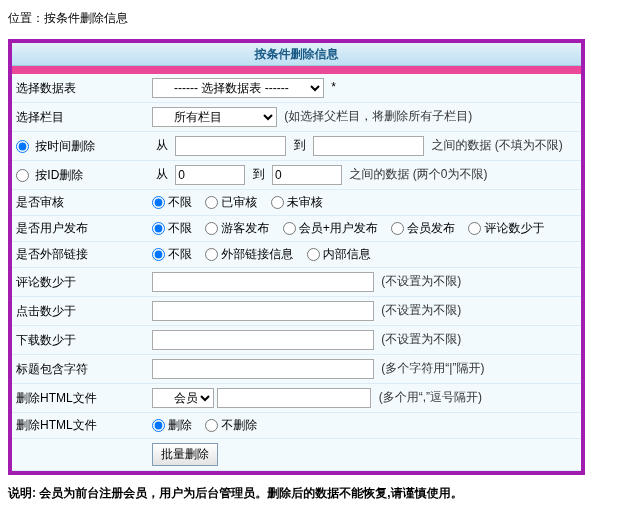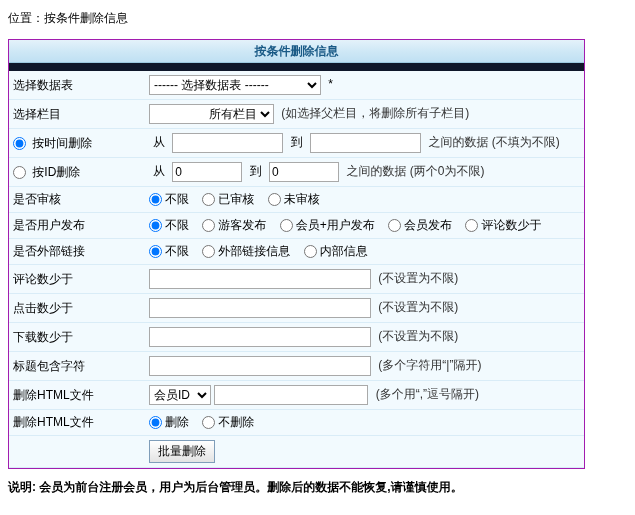--- a/index.html
+++ b/index.html
@@ -17,22 +17,22 @@
     overflow: hidden;
     background: #ffffff;
   }
   .breadcrumb {
     padding: 10px 0 8px 8px;
     font-size: 12px;
     color: #000;
   }
   .panel {
     margin: 4px 8px 0 8px;
-    border: 1px solid #a21caf;
-    background: #0f172a;
+    border: 4px solid #a21caf;
+    background: #ec4899;
   }
   .panel-title {
     height: 22px;
     line-height: 22px;
     text-align: center;
     font-weight: bold;
     color: #1a5a86;
     background: linear-gradient(to bottom, #e4f2fa 0%, #cfe8f6 50%, #bfe0f3 100%);
     border-bottom: 1px solid #9dc9e0;
     font-size: 12px;
@@ -72,32 +72,33 @@
     background: #ffffff;
     vertical-align: middle;
   }
   select {
     border: 1px solid #a9a9a9;
     font-size: 12px;
     font-family: "Liberation Sans", sans-serif;
     height: 20px;
     background: #ffffff;
     vertical-align: middle;
+    padding-left: 17px;
   }
   input[type="radio"] {
     vertical-align: middle;
     margin: 0 3px 0 0;
   }
   .radio-group label {
     margin-right: 10px;
     white-space: nowrap;
   }
   .radio-group label:last-child { margin-right: 0; }
   .w-table { width: 172px; }
-  .w-column { width: 125px; text-align: right; }
+  .w-column { width: 125px; }
   .w-wide { width: 220px; }
   .w-id { width: 55px; }
   .w-num { width: 64px; }
   .submit-row td {
     padding: 8px 4px 8px 4px;
   }
   .submit-btn {
     font-family: Liberation Serif, serif;
     font-size: 12px;
     padding: 2px 8px;

